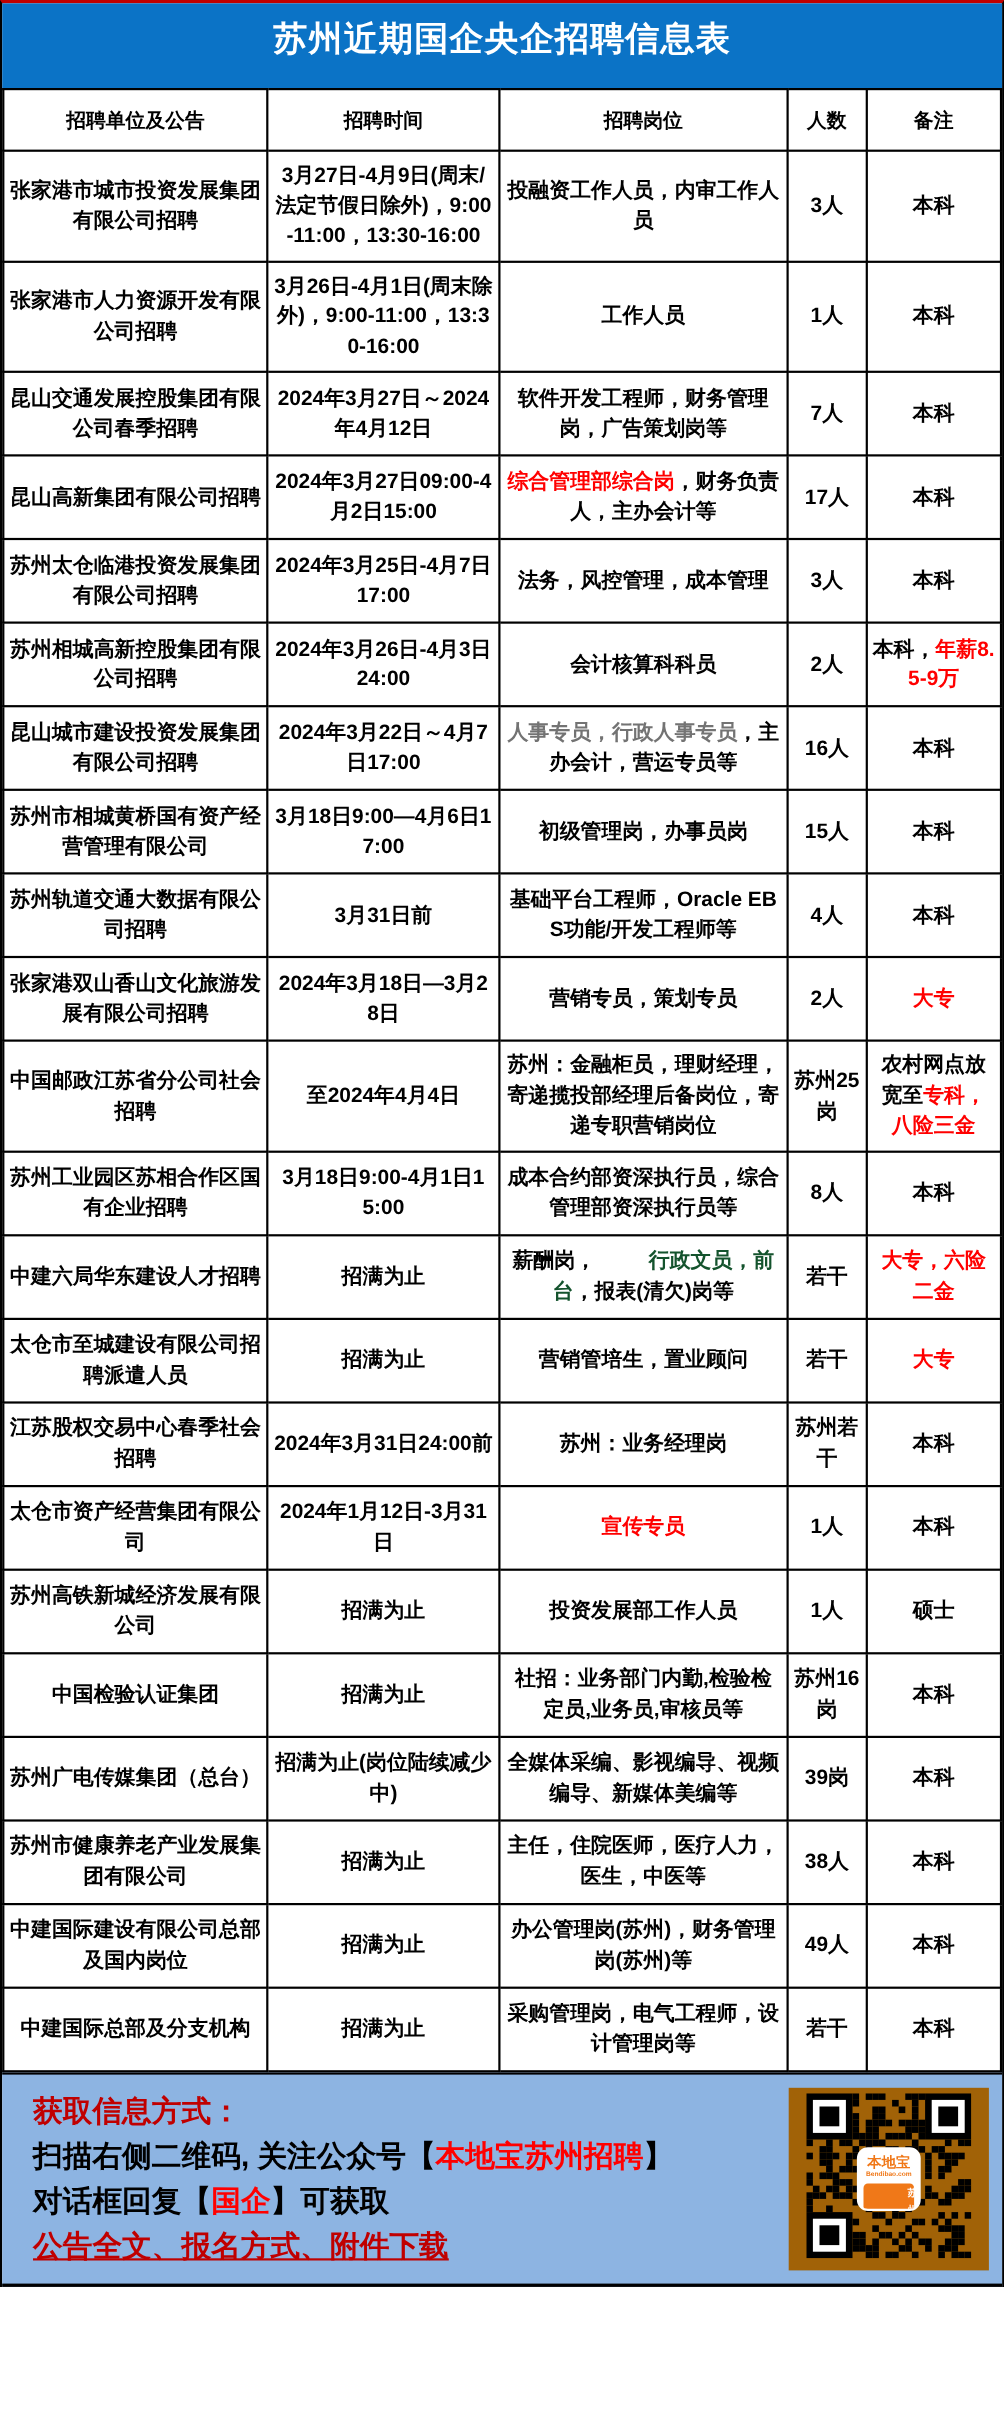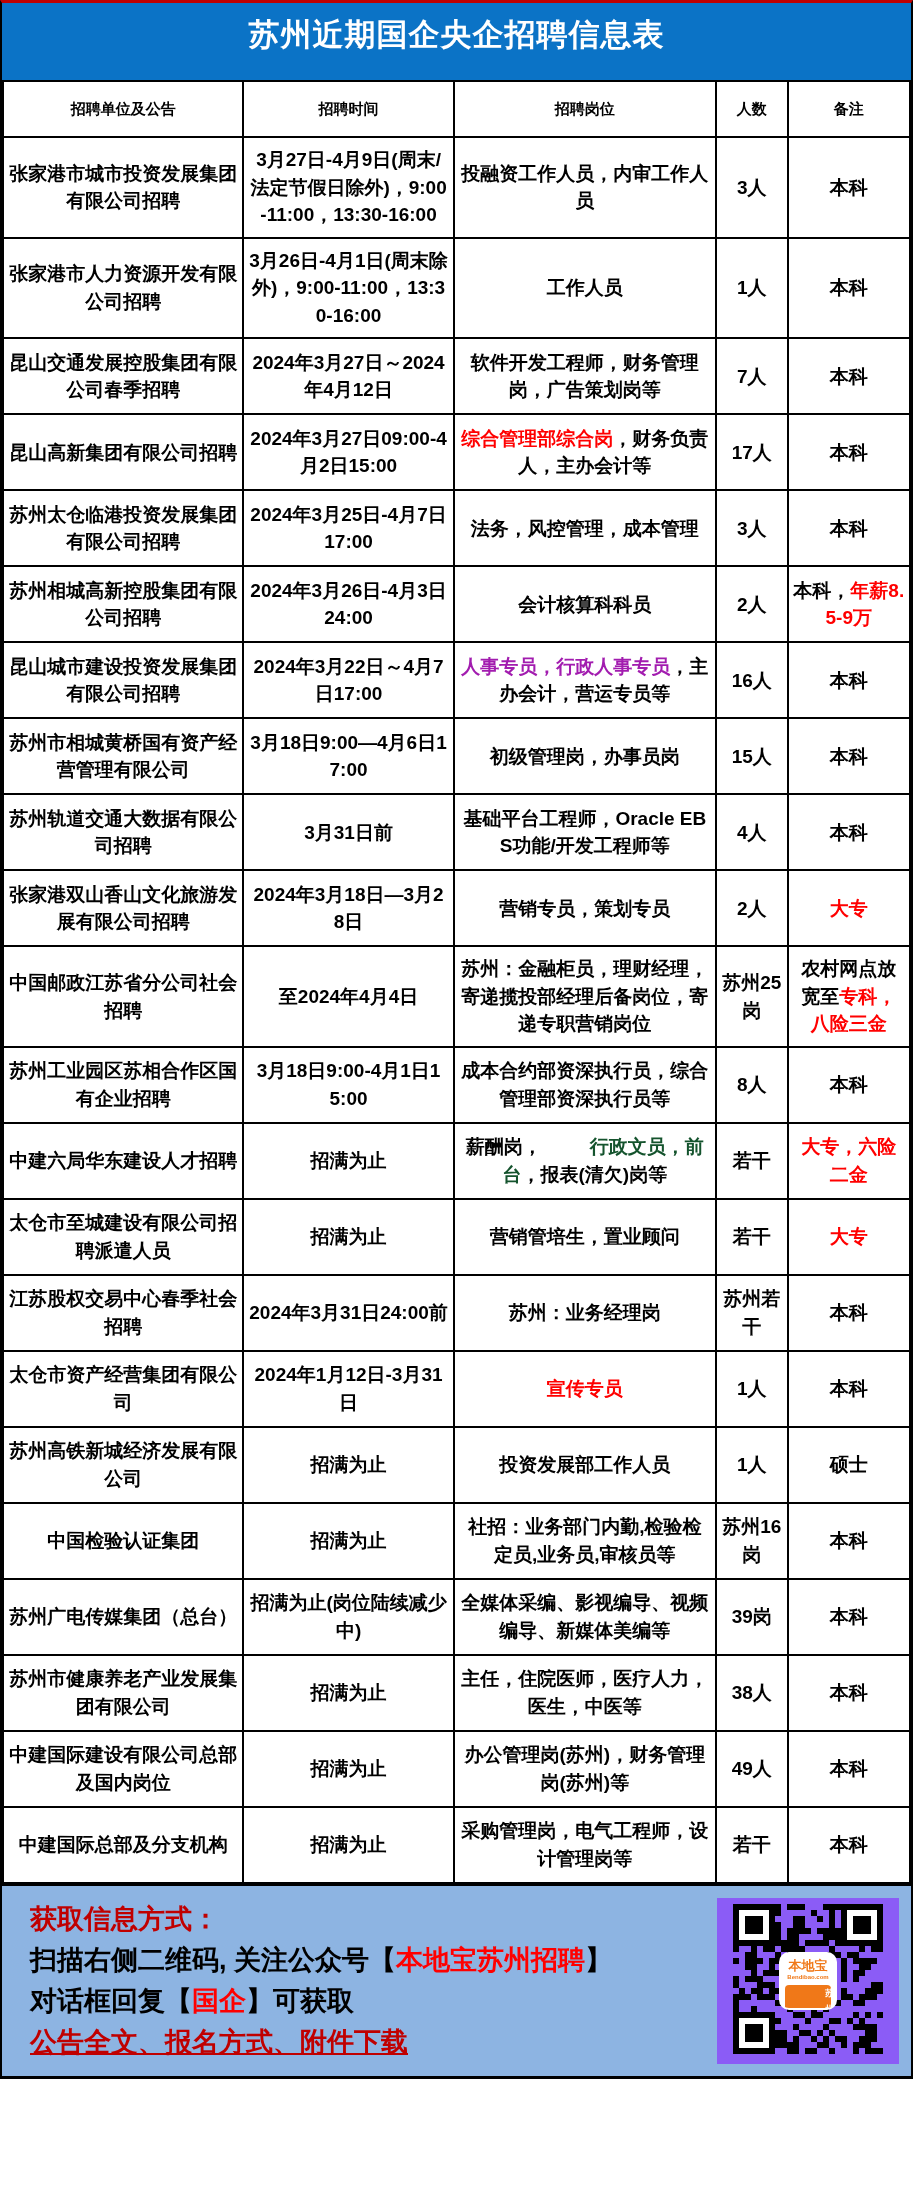--- a/index.html
+++ b/index.html
@@ -27,21 +27,21 @@
   }
   table.jobs th, table.jobs td {
     border: 2px solid #000;
     text-align: center;
     vertical-align: middle;
     font-weight: bold;
     padding: 8px 4px;
     word-break: break-all;
   }
   table.jobs th {
-    font-size: 15px;
+    font-size: 18px;
     height: 38px;
     background: #fff;
     color: #000;
   }
   table.jobs td {
     font-size: 19px;
     line-height: 1.45;
     height: 58px;
     color: #000;
   }
@@ -61,21 +61,21 @@
     font-weight: bold;
     font-size: 27px;
     line-height: 1.52;
     color: #000;
   }
   .f-line1 { color: #c00000; }
   .f-line4 { color: #c00000; text-decoration: underline; }
   .qr-panel {
     width: 182px;
     height: 166px;
-    background: #8b5cf6;
+    background: #a16207;
     position: relative;
     flex: 0 0 auto;
     margin-left: 6px;
     display: flex;
     align-items: center;
     justify-content: center;
   }
   .qr-badge {
     position: absolute;
     left: 50%; top: 50%;
@@ -174,21 +174,21 @@
         <tr>
       <td class="company">苏州相城高新控股集团有限公司招聘</td>
       <td>2024年3月26日-4月3日24:00</td>
       <td>会计核算科科员</td>
       <td>2人</td>
       <td><span>本科，</span><span style="color: rgb(255, 0, 0);">年薪8.5-9万</span></td>
     </tr>
         <tr>
       <td class="company">昆山城市建设投资发展集团有限公司招聘</td>
       <td>2024年3月22日～4月7日17:00</td>
-      <td><span style="color: #a21caf;">人事专员，行政人事专员</span><span>，主办会计，营运专员等</span></td>
+      <td><span style="color: #737373;">人事专员，行政人事专员</span><span>，主办会计，营运专员等</span></td>
       <td>16人</td>
       <td>本科</td>
     </tr>
         <tr>
       <td class="company">苏州市相城黄桥国有资产经营管理有限公司</td>
       <td>3月18日9:00—4月6日17:00</td>
       <td>初级管理岗，办事员岗</td>
       <td>15人</td>
       <td>本科</td>
     </tr>

